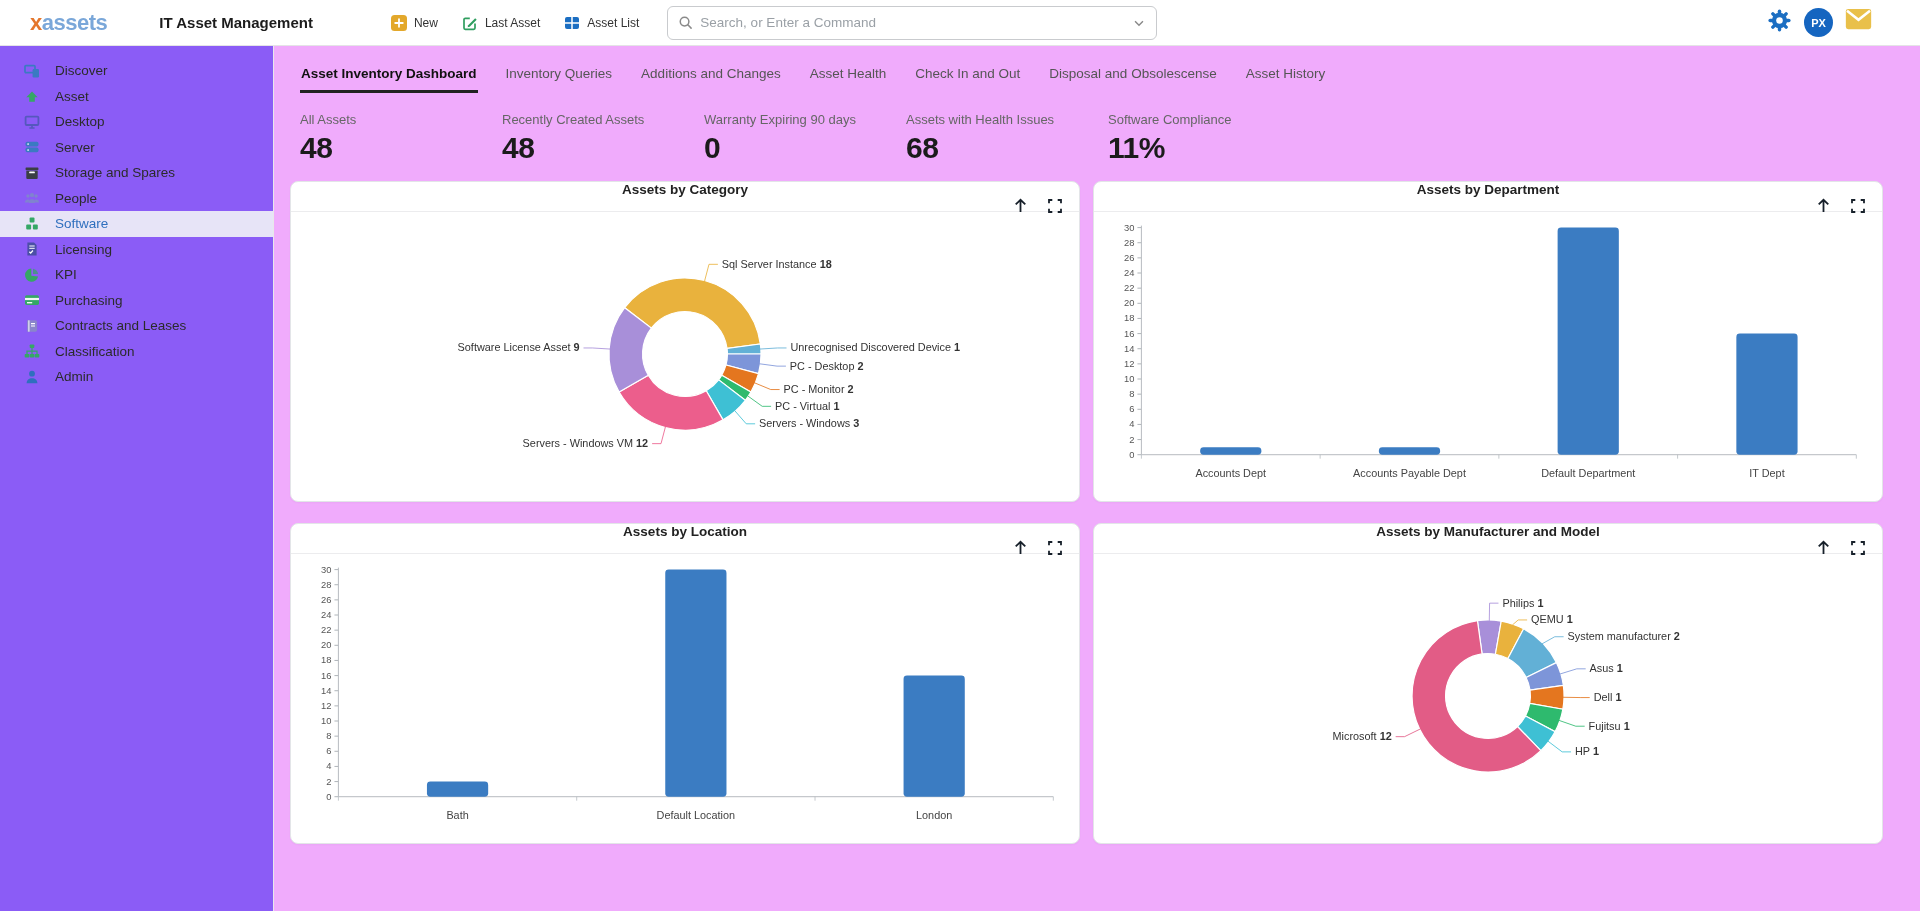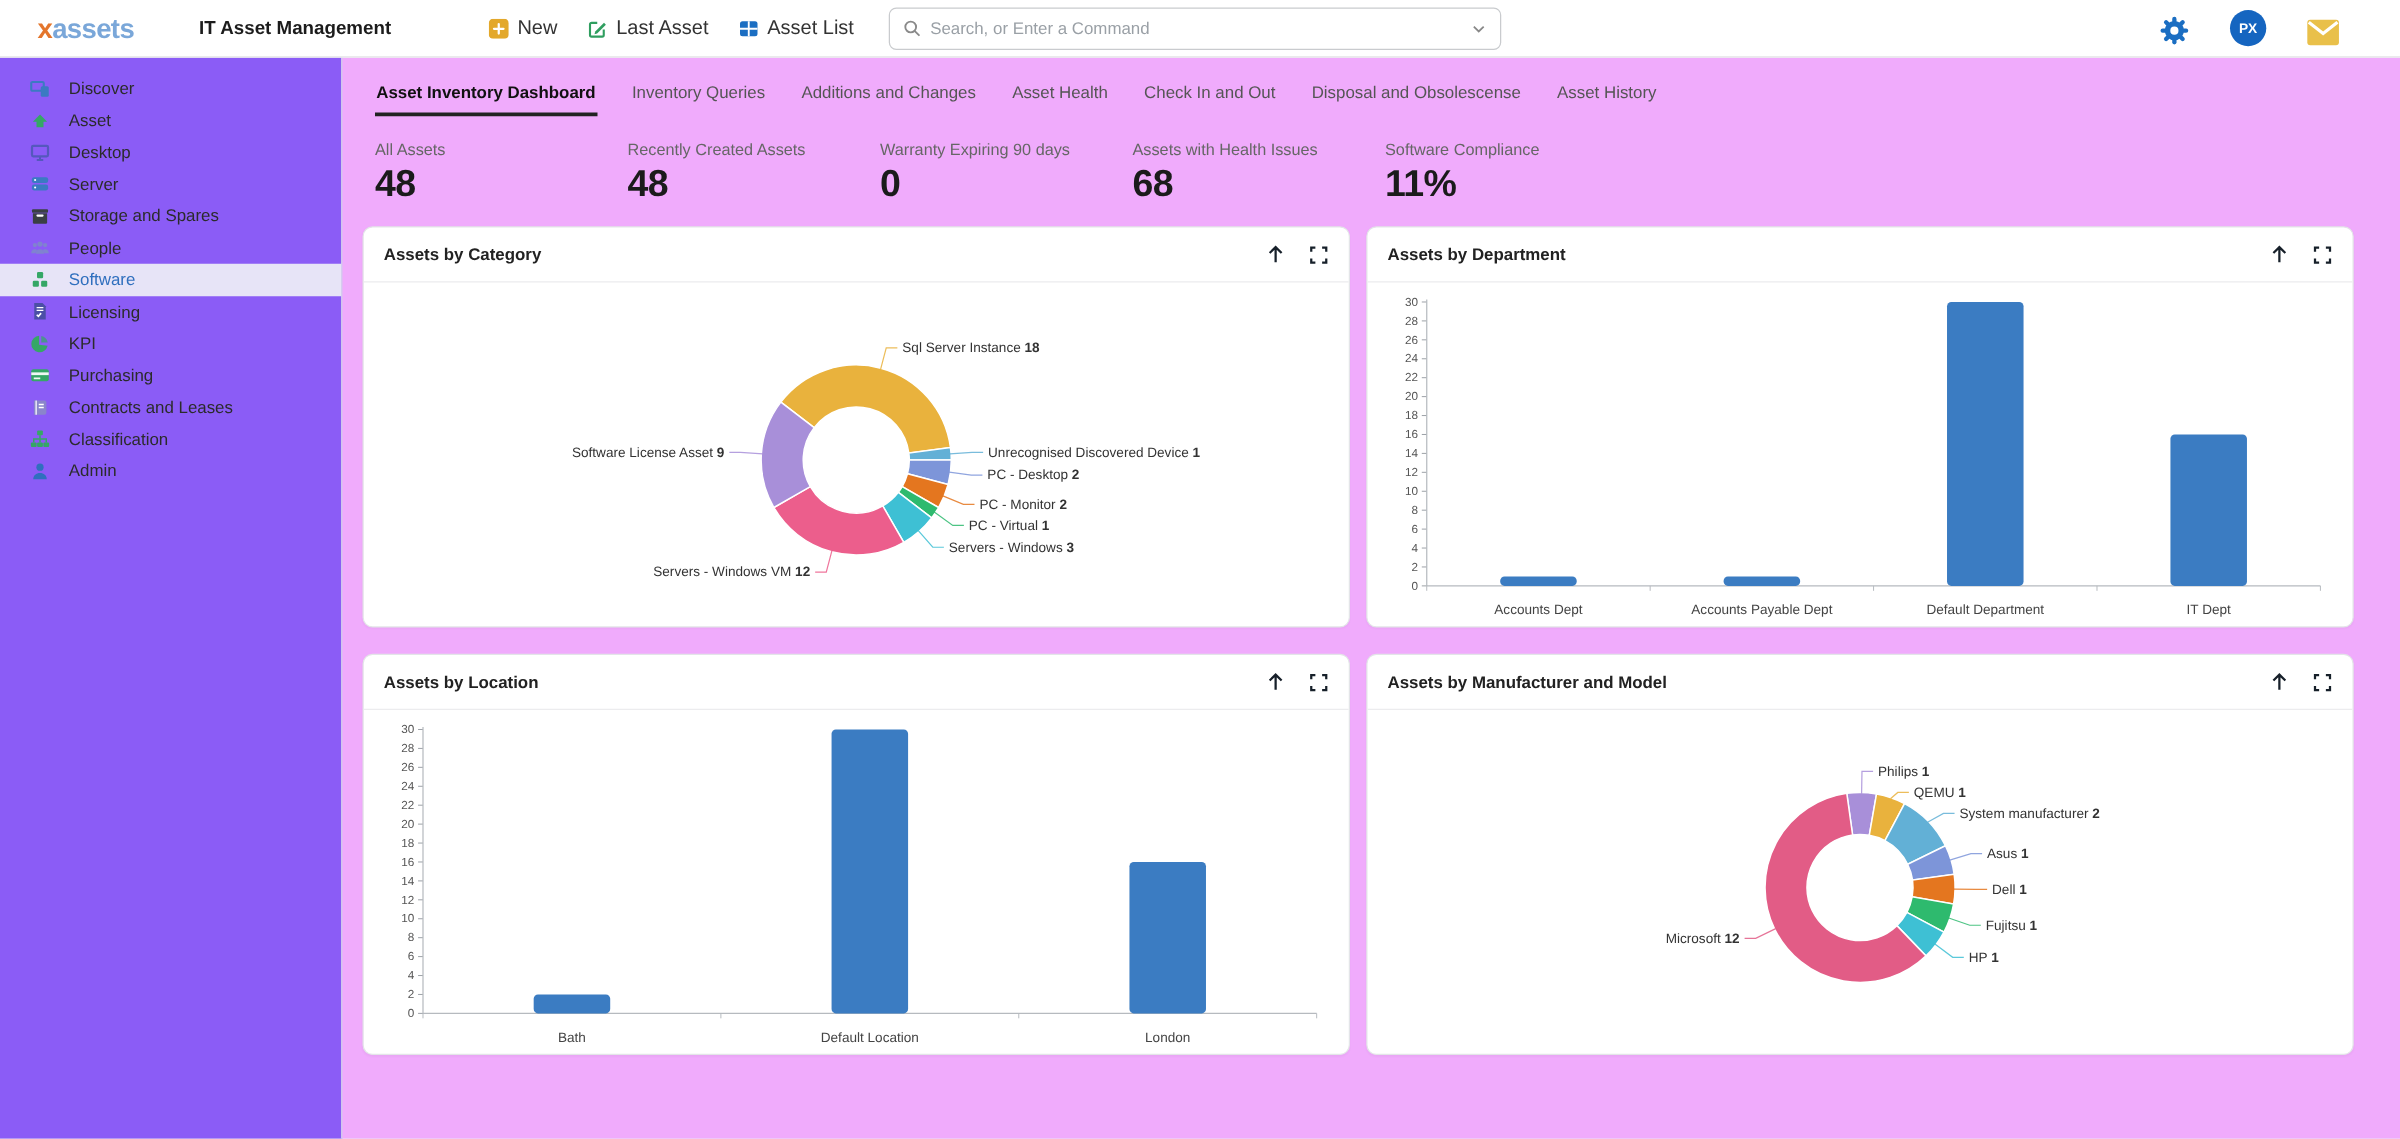--- a/index.html
+++ b/index.html
@@ -7,26 +7,26 @@
   body { font-family:"Liberation Sans", sans-serif; width:1920px; height:911px; overflow:hidden; }
   .app { position:relative; width:1920px; height:911px; background:#eef0f2; }
 
   
   .header { display:flex; align-items:center; height:46px; background:#fff; border-bottom:1px solid #e4e4e6; padding:0 48px 0 30px; position:relative; z-index:5; }
   .logo { font-size:22px; font-weight:600; letter-spacing:-0.5px; cursor:pointer; }
   .logo .x { color:#e4762c; }
   .logo .rest { color:#7aa7d9; }
   .app-title { font-size:15px; font-weight:700; color:#1c1c1c; margin-left:52px; }
   .toolbar { display:flex; align-items:center; margin-left:78px; gap:24px; }
-  .tbtn { display:flex; align-items:center; gap:7px; font-size:16px; color:#333; cursor:pointer; white-space:nowrap; }
+  .tbtn { display:flex; align-items:center; gap:7px; font-size:12px; color:#333; cursor:pointer; white-space:nowrap; }
   .tbtn svg { display:block; }
   .searchbox { display:flex; align-items:center; margin-left:28px; width:490px; height:31px; border:1px solid #c9cbce; border-radius:6px; background:#fff; padding:16px 10px; gap:7px; }
   .searchbox input { flex:1; border:none; outline:none; font-size:13.5px; color:#333; font-family:"Liberation Sans",sans-serif; }
   .searchbox input::placeholder { color:#9aa0a6; }
-  .hdr-right { margin-left:auto; display:flex; align-items:flex-end; gap:32px; }
+  .hdr-right { margin-left:auto; display:flex; align-items:flex-start; gap:12px; }
   .avatar { width:29px; height:29px; border-radius:50%; background:#1565c0; color:#fff; font-size:11px; font-weight:700; display:flex; align-items:center; justify-content:center; cursor:pointer; }
 
   
   .sidebar { position:absolute; left:0; top:46px; bottom:0; width:274px; background:#8b5cf6; border-right:1px solid #e8e8ea; padding-top:12px; }
   .side-item { display:flex; align-items:center; height:25.5px; padding-left:24px; gap:15px; font-size:13.5px; color:#2b2b2b; cursor:pointer; }
   .side-item.selected { background:#e7e4f7; color:#2f6fbe; }
   .side-item .sicon { width:16px; height:16px; flex:0 0 16px; }
   .side-item .sicon svg { display:block; }
 
   
@@ -34,21 +34,21 @@
   .tabs { display:flex; margin-left:10px; gap:27px; }
   .tab { font-size:13.5px; color:#555; padding:6px 1px 9px; border-bottom:3px solid transparent; cursor:pointer; white-space:nowrap; }
   .tab.active { color:#111; font-weight:700; border-bottom-color:#222; }
   .stats { display:flex; margin:19px 0 0 10px; }
   .stat { width:202px; }
   .stat-label { font-size:13px; color:#666; }
   .stat-value { font-size:30px; font-weight:700; color:#1b1b1b; margin-top:4px; letter-spacing:-0.5px; }
 
   .grid { margin-top:16px; display:grid; grid-template-columns:1fr 1fr; gap:21px 13px; }
   .card { background:#fff; border:1px solid #e3e5e8; border-radius:8px; height:321px; box-shadow:0 1px 2px rgba(0,0,0,0.03); overflow:hidden; }
-  .card-header { display:flex; align-items:center; height:44px; padding:0 16px; border-bottom:1px solid #ececee; }
+  .card-header { display:flex; align-items:center; height:30px; padding:0 16px; border-bottom:1px solid #ececee;flex-direction:column; }
   .card-title { font-size:13.5px; font-weight:600; color:#222; }
   .card-actions { margin-left:auto; display:flex; align-items:center; gap:18px; }
   .card-actions svg { cursor:pointer; display:block; }
   .card-body { height:282px; }
   svg.chart { display:block; width:100%; height:100%; }
 
   .chart text { font-family:"Liberation Sans",sans-serif; }
 </style>
 </head>
 <body>

